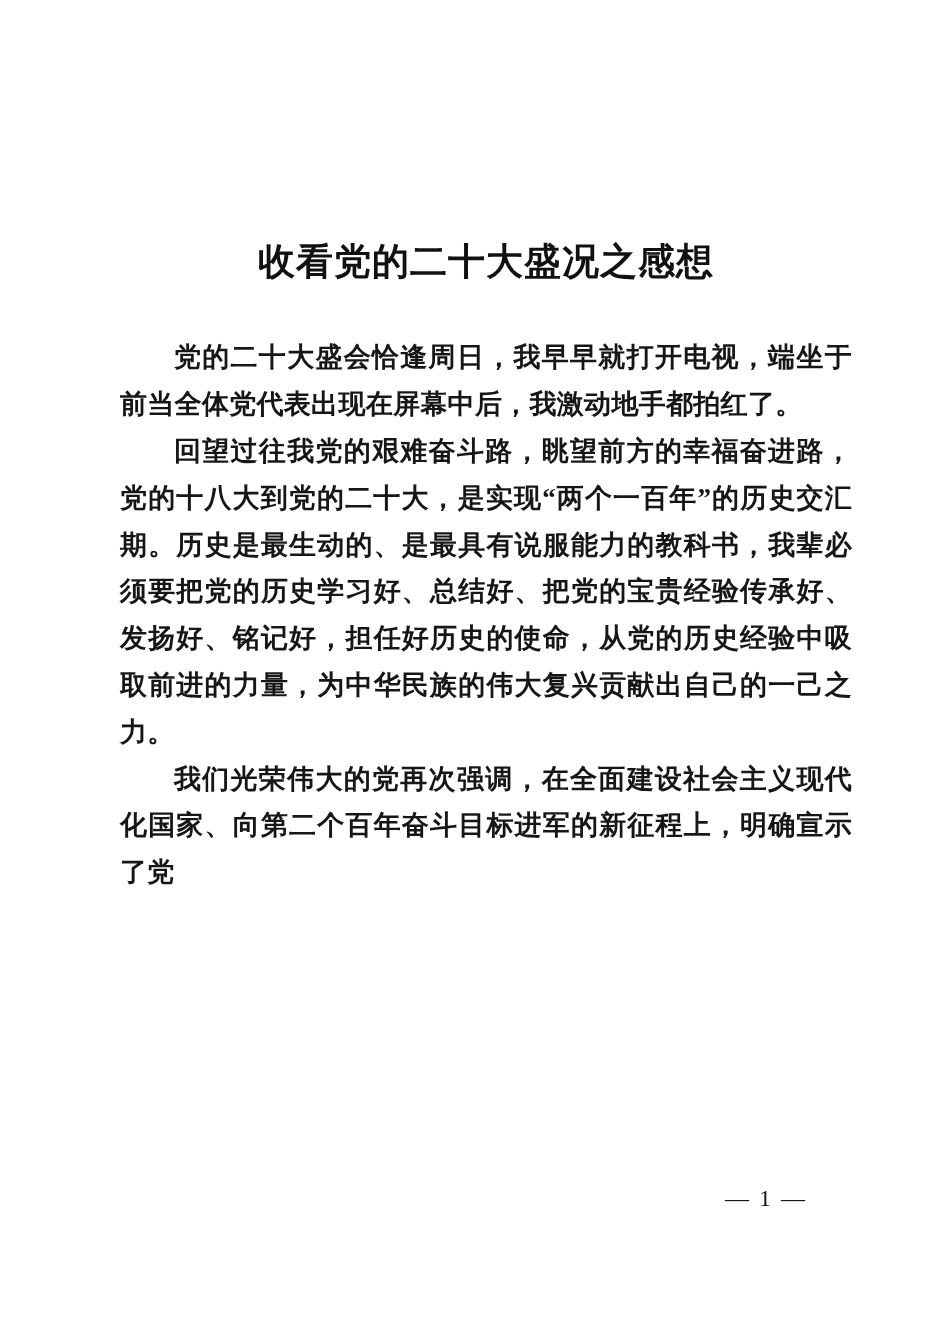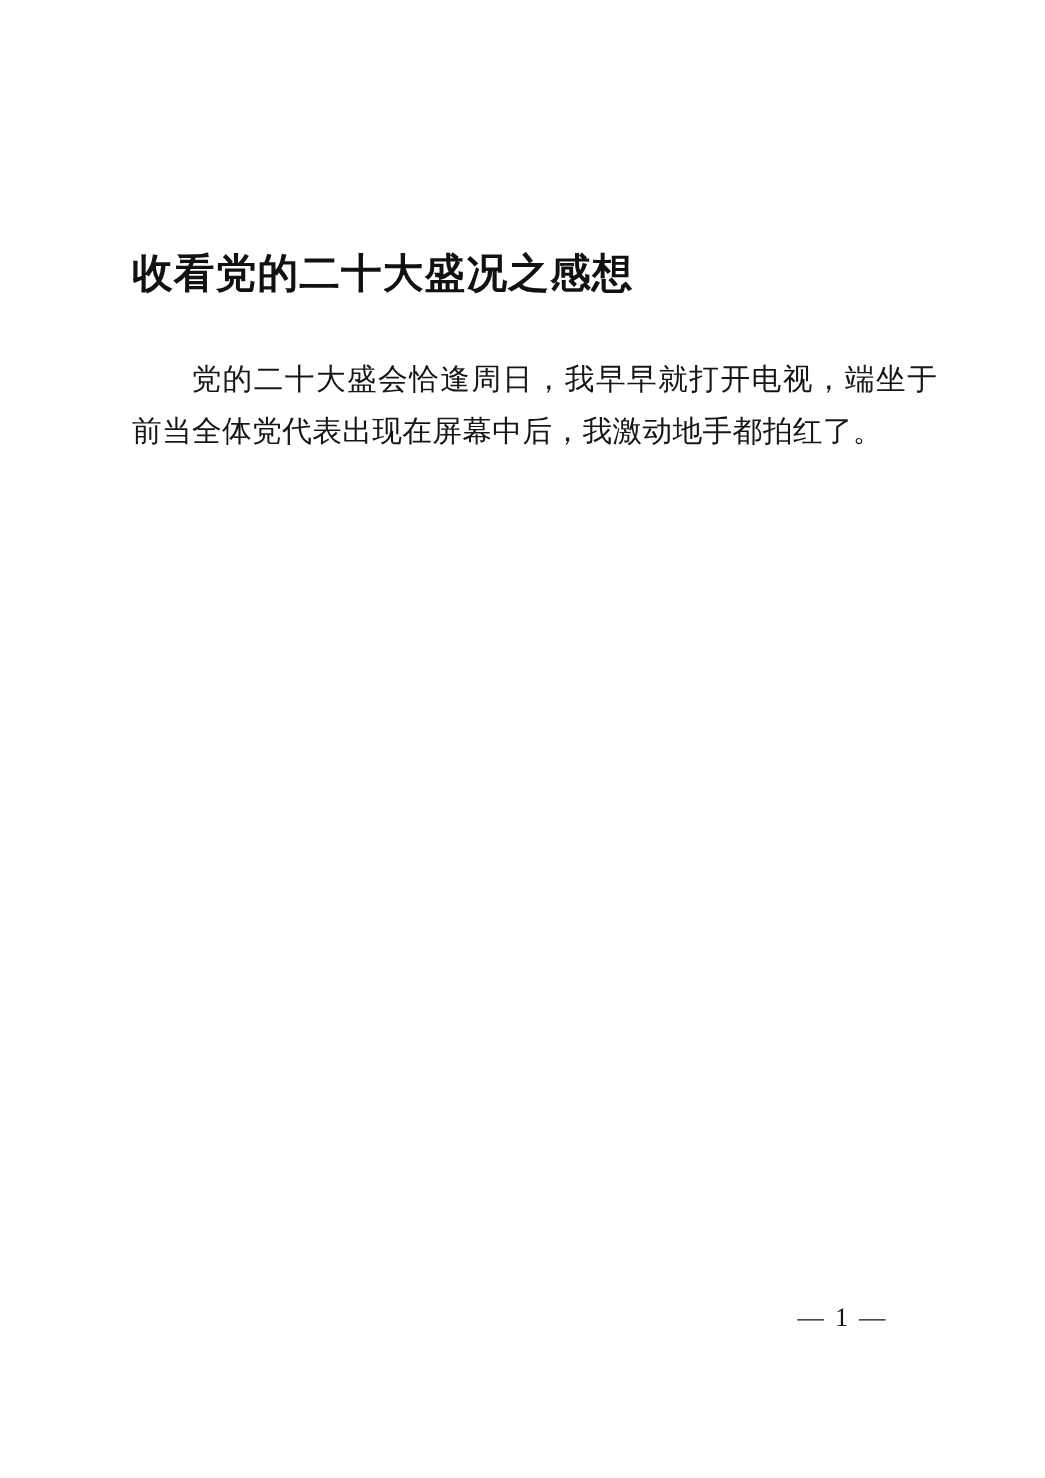--- a/index.html
+++ b/index.html
@@ -12,53 +12,56 @@
     width: 950px;
     height: 1344px;
     background: #ffffff;
     box-sizing: border-box;
     padding: 224px 98px 0 120px;
     font-family: "Liberation Serif", "DejaVu Serif", serif;
     color: #161616;
     overflow: hidden;
   }
   .doc-title {
-    margin: 4px 0 50px 0;
+    margin: 16px 0 50px 0;
     font-size: 37px;
     line-height: 1.2;
     font-weight: bold;
-    text-align: left;
+    text-align: center;
     letter-spacing: 1px;
     color: #111111;
   }
   .doc-body p {
     margin: 0;
     font-size: 27px;
     line-height: 46.8px;
     text-indent: 2em;
     text-align: justify;
     text-justify: inter-ideograph;
     letter-spacing: 0.3px;
     word-break: break-all;
+    font-weight: bold;
   }
   .page-number {
     position: absolute;
     top: 1185px;
     right: 143px;
     font-size: 24px;
     letter-spacing: 2px;
     color: #161616;
   }
 </style>
 </head>
 <body>
 
 <div class="page">
 
   <h1 class="doc-title">收看党的二十大盛况之感想</h1>
 
   <div class="doc-body">
     <p>党的二十大盛会恰逢周日，我早早就打开电视，端坐于前当全体党代表出现在屏幕中后，我激动地手都拍红了。</p>
+    <p>回望过往我党的艰难奋斗路，眺望前方的幸福奋进路，党的十八大到党的二十大，是实现“两个一百年”的历史交汇期。历史是最生动的、是最具有说服能力的教科书，我辈必须要把党的历史学习好、总结好、把党的宝贵经验传承好、发扬好、铭记好，担任好历史的使命，从党的历史经验中吸取前进的力量，为中华民族的伟大复兴贡献出自己的一己之力。</p>
+    <p>我们光荣伟大的党再次强调，在全面建设社会主义现代化国家、向第二个百年奋斗目标进军的新征程上，明确宣示了党</p>
   </div>
 
   <div class="page-number">— 1 —</div>
 
 </div>
 
 </body></html>

